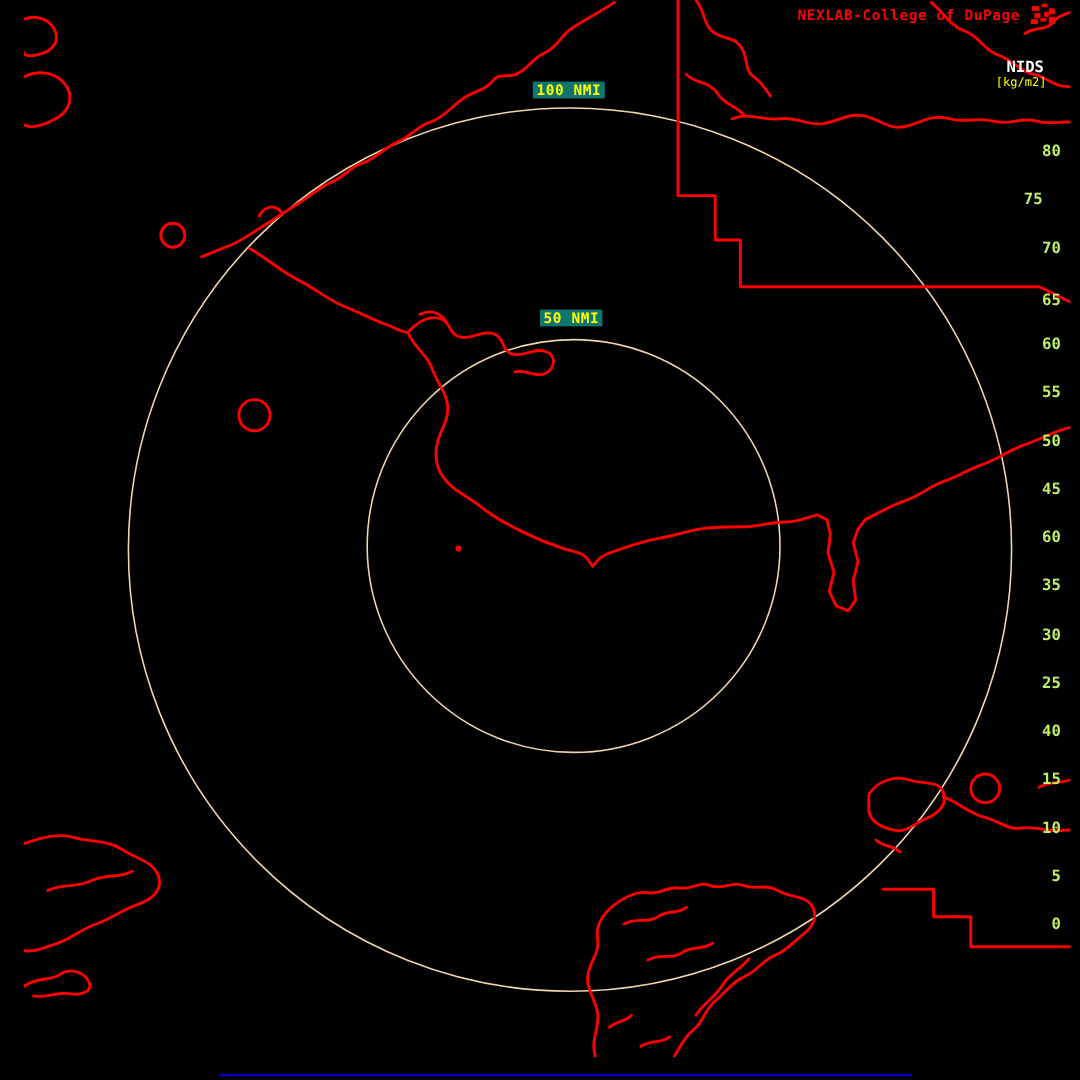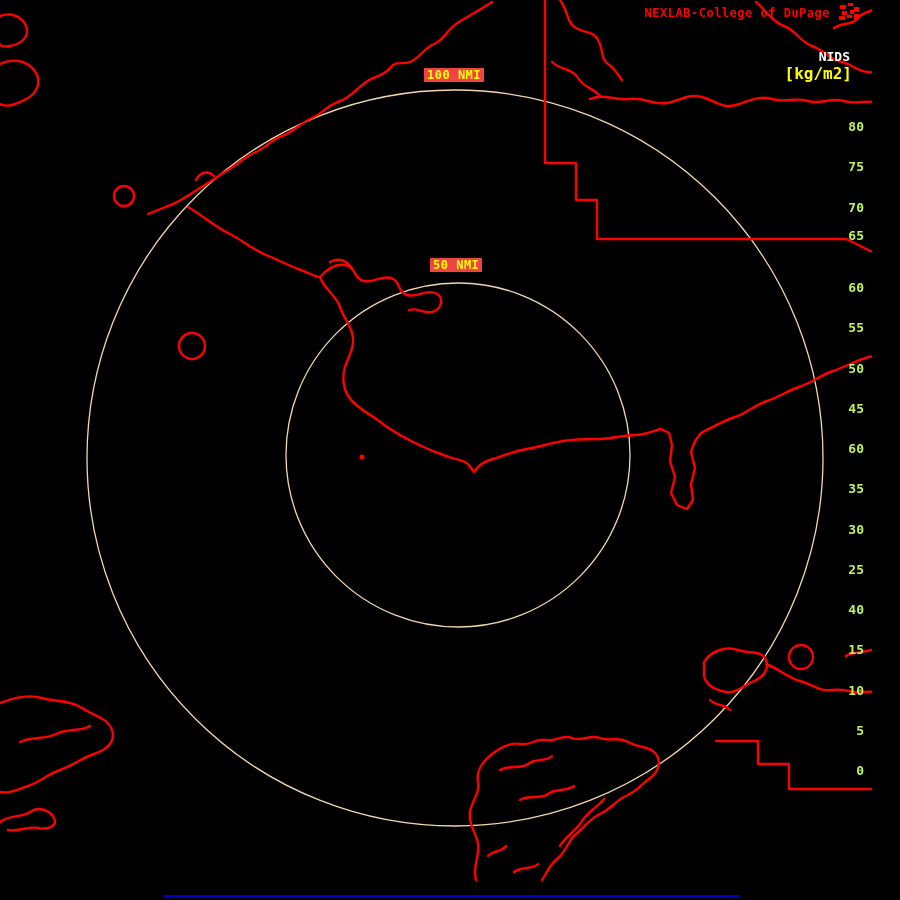--- a/index.html
+++ b/index.html
@@ -4,47 +4,48 @@
 <style>
   * { margin: 0; padding: 0; box-sizing: border-box; }
   html, body { background: #000; }
   .screen {
     position: relative;
     width: 872px;
     height: 900px;
     background: #000;
     overflow: hidden;
     font-family: "DejaVu Sans Mono", "Liberation Mono", monospace;
+    margin-left: 20px;
   }
   .map-svg { position: absolute; left: 0; top: 0; width: 900px; height: 900px; }
   .brand {
     position: absolute; top: 6px; right: 42px;
     color: #ff0000; font-size: 12px; font-weight: bold; letter-spacing: 0.5px;
   }
   .logo { position: absolute; top: 3px; right: 12px; width: 22px; height: 18px; }
   .nids-label {
     position: absolute; top: 49px; right: 22px;
     color: #ffffff; font-size: 13px; font-weight: bold; text-align: center;
   }
   .units-label {
     position: absolute; top: 64px; right: 20px;
-    color: #ffff00; font-size: 16px; font-weight: bold;
+    color: #ffff00; font-size: 10px; font-weight: normal;
   }
   .colorbar {
     position: absolute; left: 873px; top: 85px; width: 22px; height: 716px;
     background: #000;
   }
   .cb-seg { width: 100%; }
   .cb-tick {
     position: absolute; left: 818px; width: 46px; text-align: right;
     color: #bef264; font-size: 13px; font-weight: bold; line-height: 16px;
   }
   .ring-label {
     position: absolute; color: #ffff00; font-size: 12px; font-weight: bold;
-    background: #ef4444; padding: 0 3px; letter-spacing: 0.5px;
+    background: #0f766e; padding: 0 3px; letter-spacing: 0.5px;
   }
   .ring-label.r100 { left: 424px; top: 68px; }
   .ring-label.r50  { left: 430px; top: 258px; }
   .footer-title {
     position: absolute; top: 877px; left: 0; width: 900px; text-align: center;
     color: #e8e8e8; font-size: 13px; font-weight: bold; letter-spacing: 1px;
   }
   .footer-rule {
     position: absolute; top: 895px; left: 163px; width: 577px; height: 2px;
     background: #0000c8;
@@ -180,23 +181,23 @@
       <div class="cb-seg" style="height: 40.25px; background: rgb(255, 255, 0);"></div>
       <div class="cb-seg" style="height: 40.25px; background: rgb(0, 160, 125);"></div>
       <div class="cb-seg" style="height: 40.25px; background: rgb(0, 200, 200);"></div>
       <div class="cb-seg" style="height: 40.25px; background: rgb(0, 130, 255);"></div>
       <div class="cb-seg" style="height: 40.25px; background: rgb(0, 0, 225);"></div>
       <div class="cb-seg" style="height: 40.25px; background: rgb(0, 0, 150);"></div>
       <div class="cb-seg" style="height: 40.25px; background: rgb(0, 0, 0);"></div>
     </div>
   <div>
       <div class="cb-tick" style="top: 119px;">80</div>
-      <div class="cb-tick" style="top: 159.25px;">75</div>
+      <div class="cb-tick" style="top: 159.25px; text-align: center;">75</div>
       <div class="cb-tick" style="top: 199.5px;">70</div>
-      <div class="cb-tick" style="top: 228px;">65</div>
+      <div class="cb-tick" style="top: 243px;">65</div>
       <div class="cb-tick" style="top: 280px;">60</div>
       <div class="cb-tick" style="top: 320.25px;">55</div>
       <div class="cb-tick" style="top: 360.5px;">50</div>
       <div class="cb-tick" style="top: 400.75px;">45</div>
       <div class="cb-tick" style="top: 441px;">60</div>
       <div class="cb-tick" style="top: 481.25px;">35</div>
       <div class="cb-tick" style="top: 521.5px;">30</div>
       <div class="cb-tick" style="top: 561.75px;">25</div>
       <div class="cb-tick" style="top: 602px;">40</div>
       <div class="cb-tick" style="top: 642.25px;">15</div>

